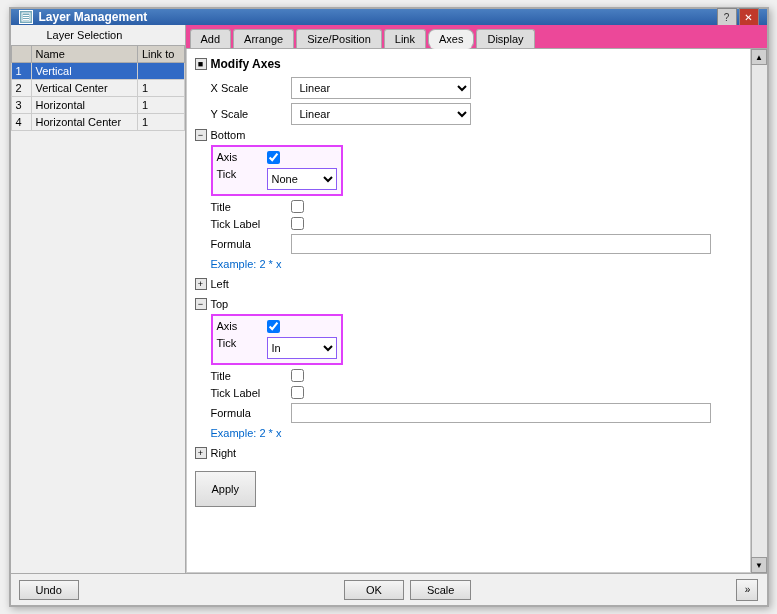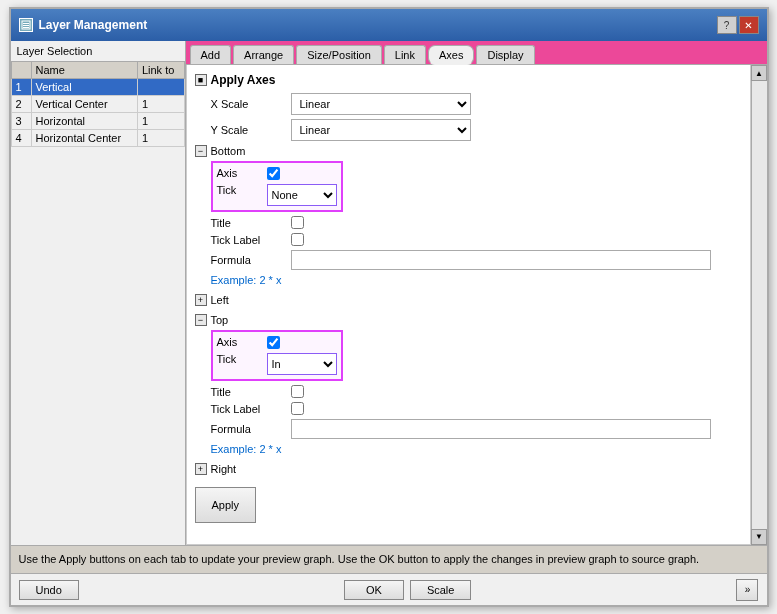--- a/index.html
+++ b/index.html
@@ -18,21 +18,21 @@
       height: 600px;
       background: #f0f0f0;
       border: 2px solid #aaa;
       display: flex;
       flex-direction: column;
       box-shadow: 2px 2px 8px rgba(0,0,0,0.3);
     }
     .titlebar {
       background: linear-gradient(to bottom, #4a7fc1, #2b5ea7);
       color: white;
-      padding: 16px 8px;
+      padding: 8px 8px;
       display: flex;
       align-items: center;
       justify-content: space-between;
       height: 15px;
       flex-shrink: 0;
       gap: 37px;
     }
     .titlebar-left {
       display: flex;
       align-items: center;
@@ -82,20 +82,21 @@
       border-right: 1px solid #aaa;
       display: flex;
       flex-direction: column;
       background: #f0f0f0;
       flex-shrink: 0;
     }
     .layer-panel-title {
       font-size: 11px;
       padding: 4px 6px;
       color: #000;
+      margin-left: 30px;
     }
     .layer-table {
       width: 100%;
       border-collapse: collapse;
       font-size: 11px;
     }
     .layer-table thead th {
       background: #d4d0c8;
       border: 1px solid #aaa;
       padding: 2px 4px;
@@ -402,21 +403,21 @@
         <div class="tab active">Axes</div>
         <div class="tab">Display</div>
       </div>
 
       <div style="display:flex; flex:1; overflow:hidden;">
         <div class="tab-content">
 
           
           <div class="section-header">
             <div class="section-box-icon">■</div>
-            <span>Apply Axes</span>
+            <span>Modify Axes</span>
           </div>
 
           
           <div class="form-row">
             <span class="form-label">X Scale</span>
             <select class="form-select">
               <option>Linear</option>
               <option>Log</option>
               <option>Ln</option>
               <option>Reciprocal</option>
@@ -551,23 +552,20 @@
 
         <div class="scrollbar-area">
           <div class="scroll-btn">▲</div>
           <div class="scroll-track"></div>
           <div class="scroll-btn">▼</div>
         </div>
       </div>
     </div>
   </div>
 
-  <div class="bottom-area">
-    <div class="status-text">Use the Apply buttons on each tab to update your preview graph. Use the OK button to apply the changes in preview graph to source graph.</div>
-  </div>
 
   <div class="footer-bar">
     <div class="footer-buttons">
       <button class="footer-btn">Undo</button>
     </div>
     <div class="footer-buttons">
       <button class="footer-btn">OK</button>
       <button class="footer-btn">Scale</button>
     </div>
     <div class="footer-right-btn">»</div>

